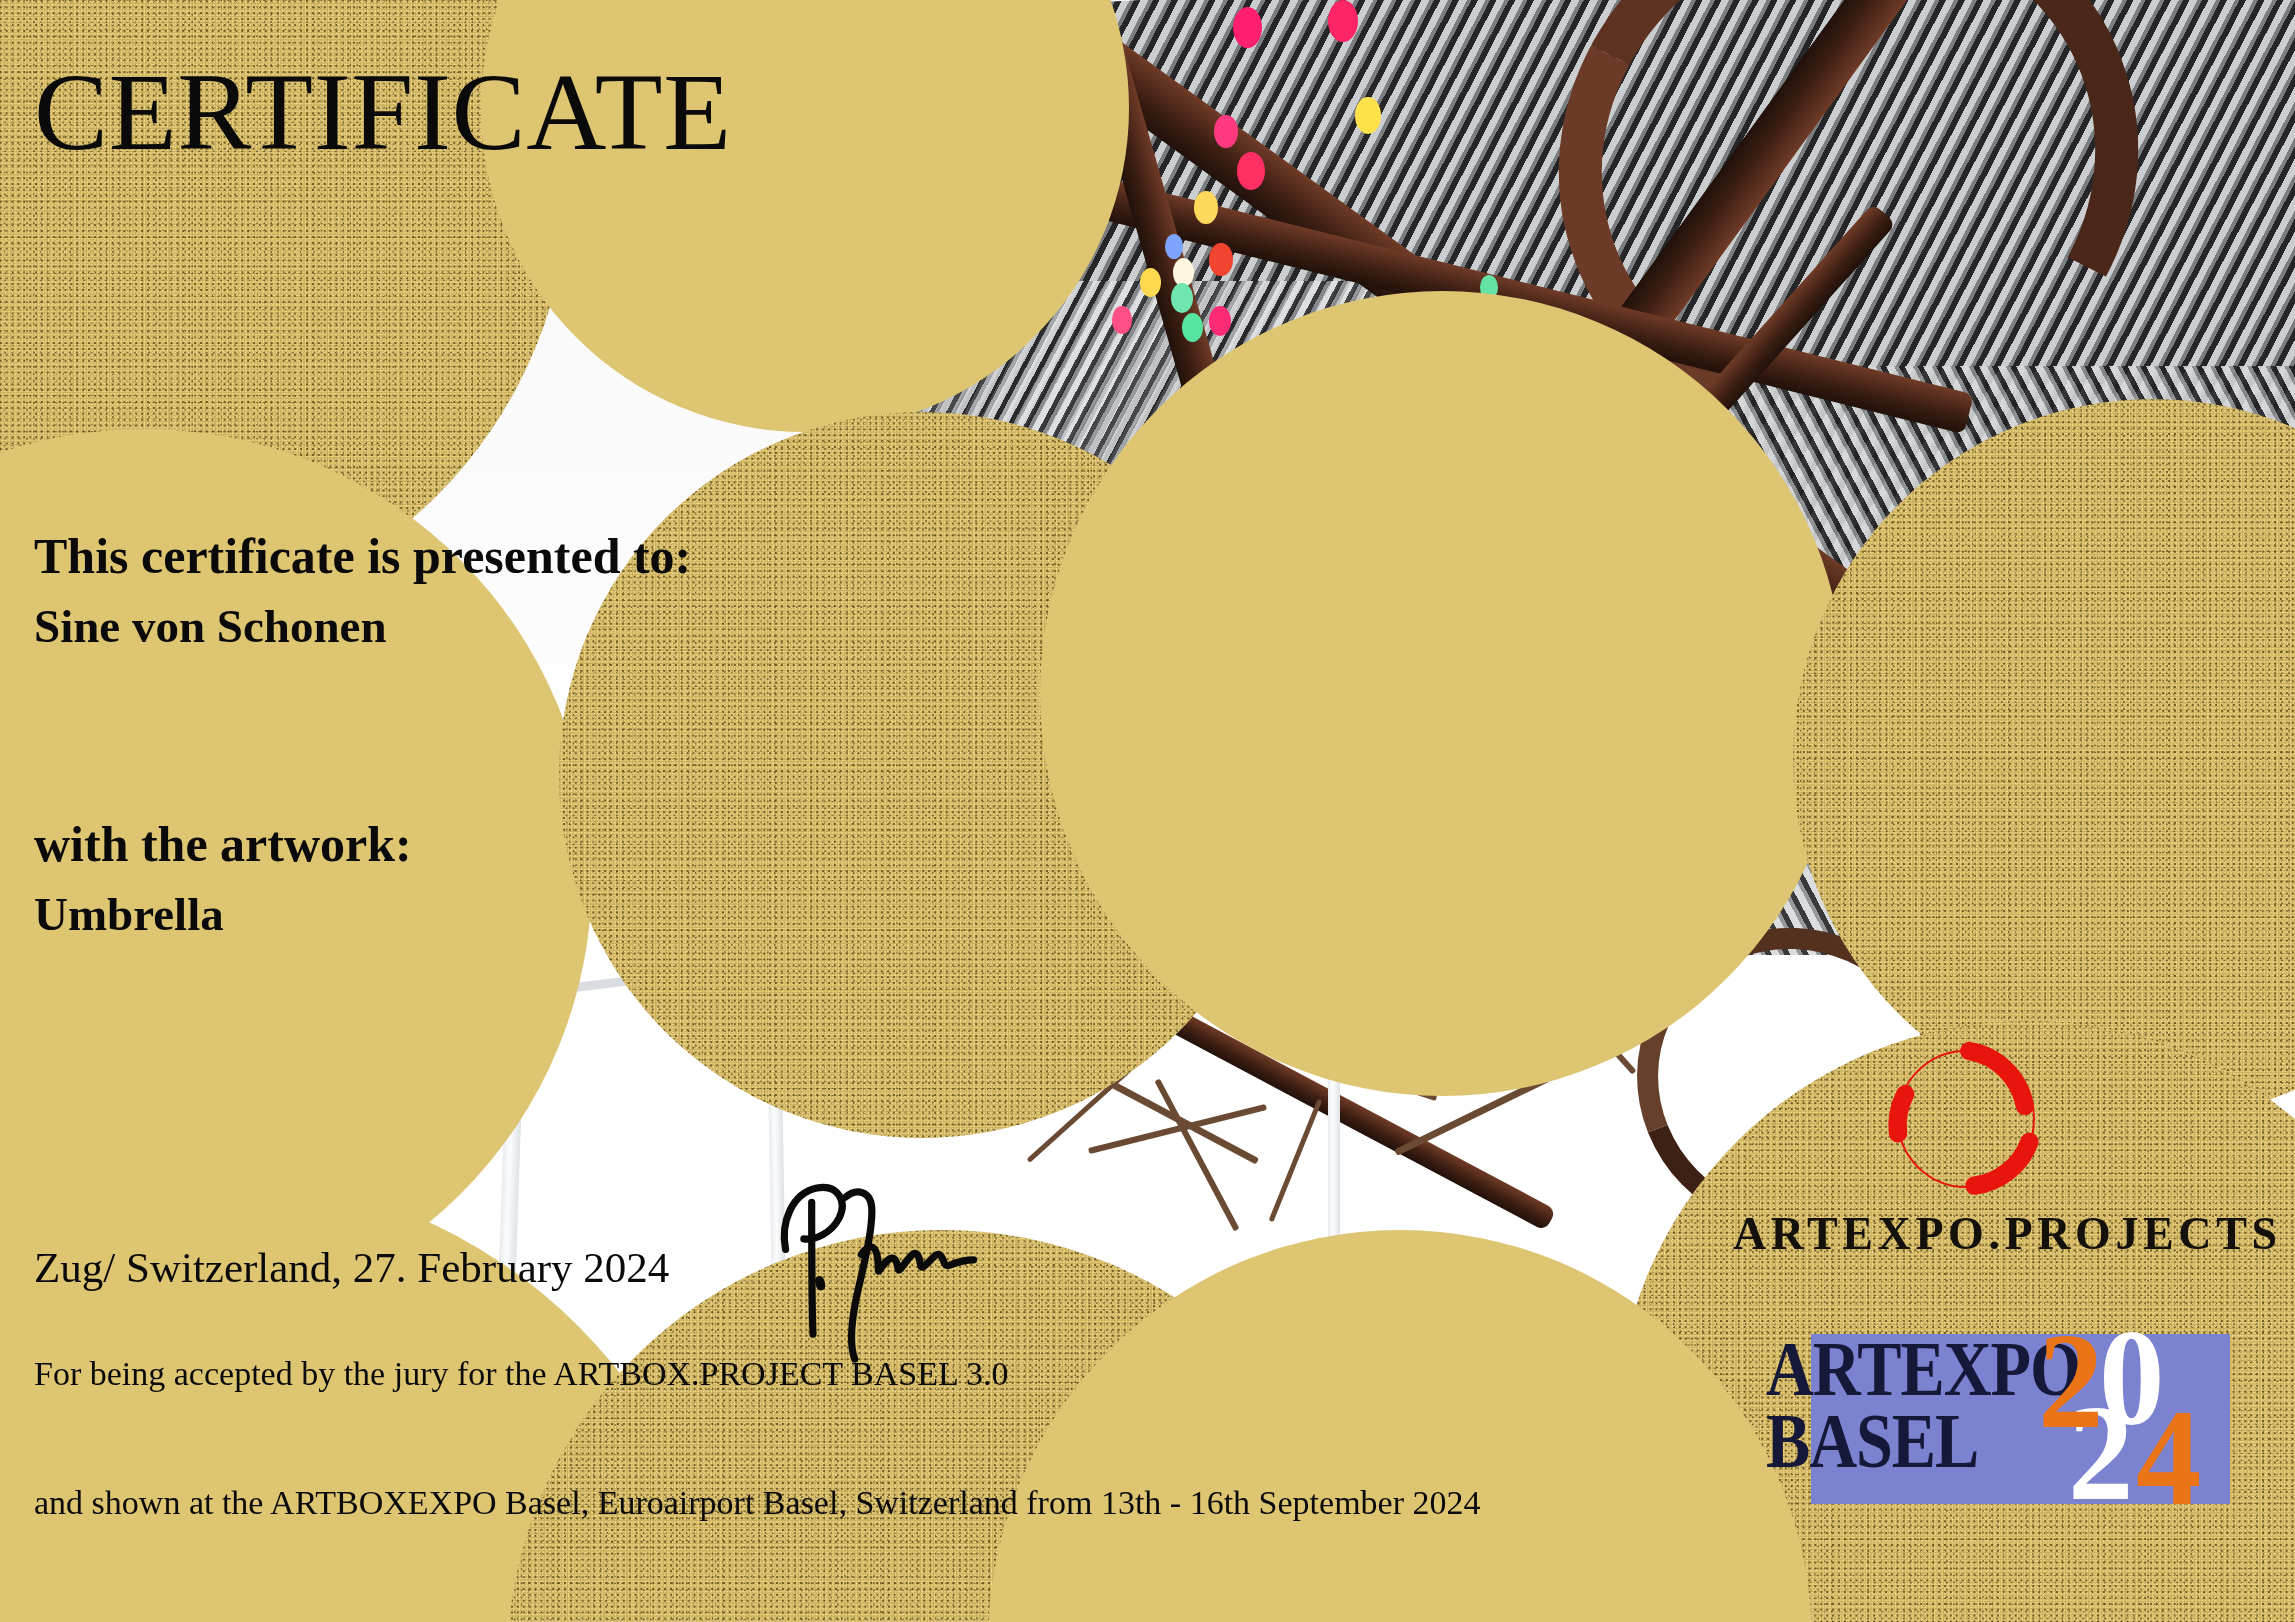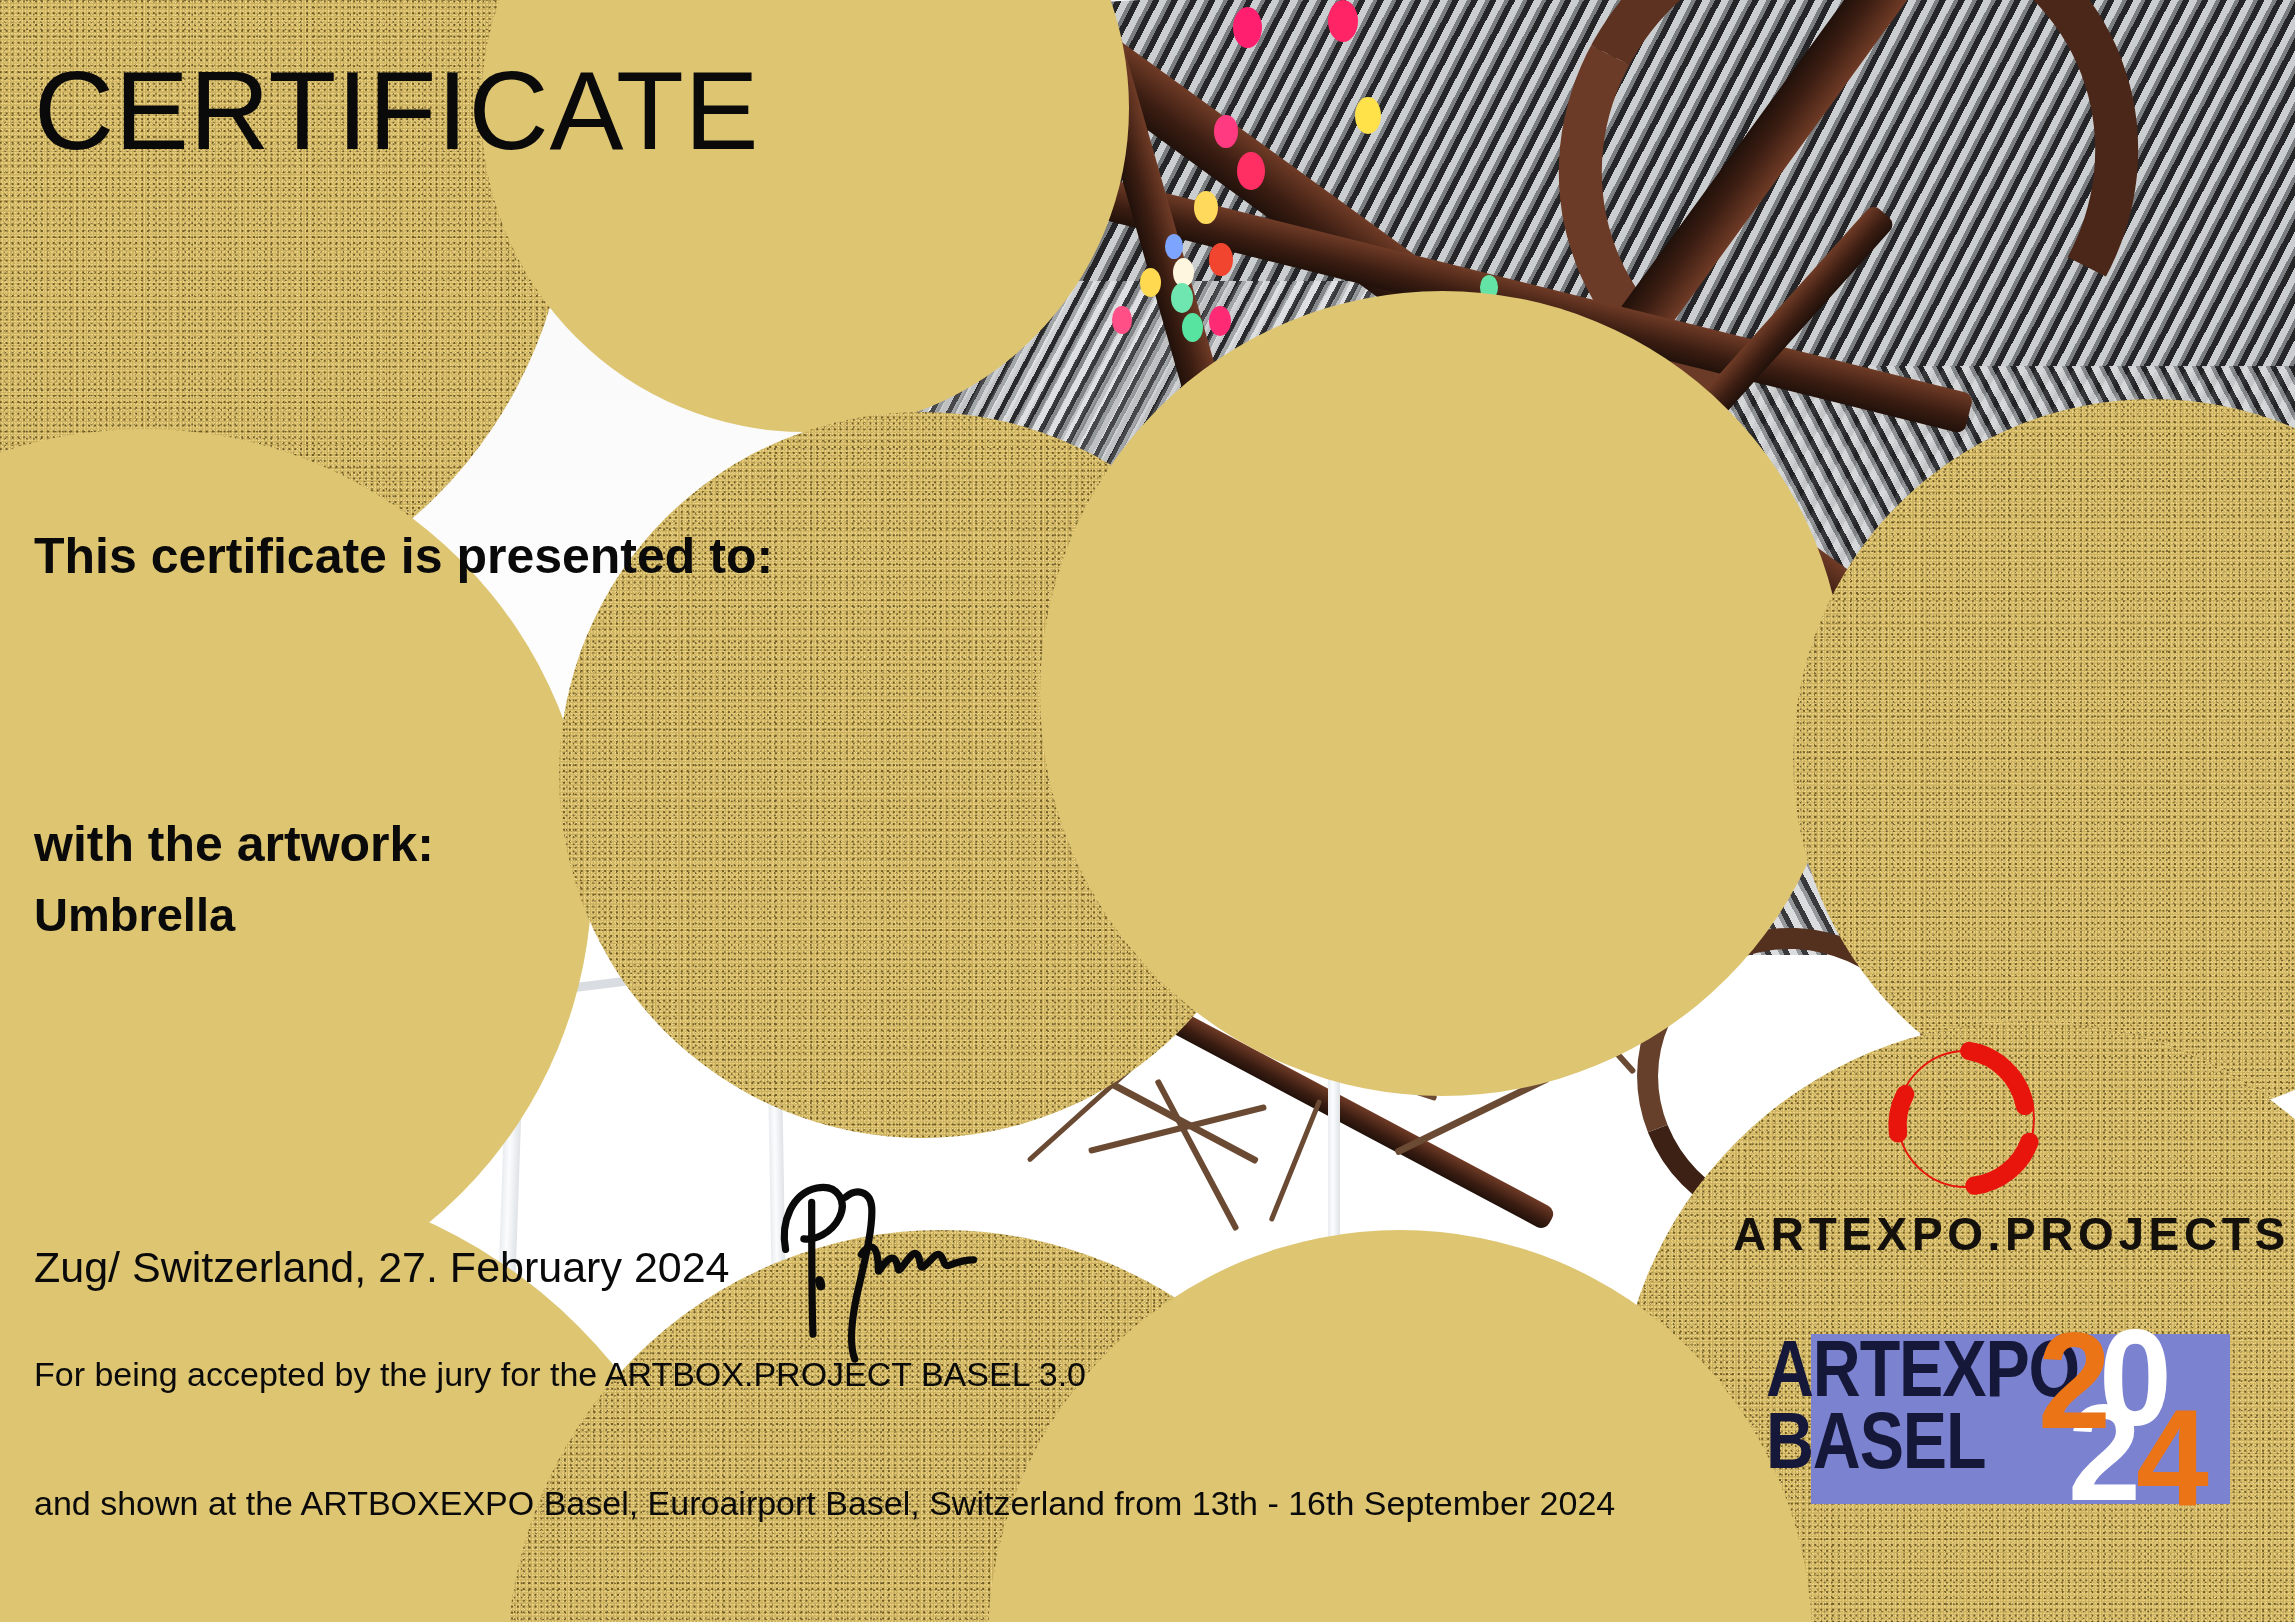--- a/index.html
+++ b/index.html
@@ -1,21 +1,21 @@
 <!DOCTYPE html>
 <html style="font-size:10.5px"><head>
 <meta charset="utf-8">
 <style>
   html,body{margin:0;padding:0;background:#fff;}
   #page{
     position:relative;
     width:2295px;height:1623px;
     overflow:hidden;
     background:#ffffff;
-    font-family:Liberation Sans, sans-serif;
+    font-family:Liberation Serif, serif;
   }
 
   
   .photo{position:absolute;inset:0;overflow:hidden;}
   .photo-base{
     position:absolute;inset:0;
     background:
       linear-gradient(180deg,#f7f7f7 0%,#ffffff 55%,#ffffff 100%);
   }
   
@@ -200,20 +200,21 @@
   <div class="shape circle glitter" style="left:559px;top:412px;width:726px;height:726px;"></div>
   <div class="shape circle flatgold" style="left:1040px;top:291px;width:805px;height:805px;"></div>
   <div class="shape circle glitter" style="left:1793px;top:399px;width:720px;height:720px;"></div>
   <div class="shape circle glitter" style="left:1616px;top:1021px;width:824px;height:824px;"></div>
   <div class="shape circle flatgold" style="left:-304px;top:1175px;width:1034px;height:1034px;"></div>
   <div class="shape circle glitter" style="left:507px;top:1230px;width:870px;height:870px;"></div>
   <div class="shape circle flatgold" style="left:988px;top:1230px;width:824px;height:824px;"></div>
 
   <div class="txt" id="title">CERTIFICATE</div>
   <div class="txt" id="presented-label">This certificate is presented to:</div>
+  <div class="txt" id="recipient">Sine von Schonen</div>
   <div class="txt" id="artwork-label">with the artwork:</div>
   <div class="txt" id="artwork-title">Umbrella</div>
   <div class="txt" id="place-date">Zug/ Switzerland, 27. February 2024</div>
   <div class="txt" id="footer-l1">For being accepted by the jury for the ARTBOX.PROJECT BASEL 3.0</div>
   <div class="txt" id="footer-l2">and shown at the  ARTBOXEXPO Basel, Euroairport Basel, Switzerland from 13th - 16th September 2024</div>
 
   <svg id="signature" viewBox="0 0 420 340">
     <g fill="none" stroke="#0a0a0a" stroke-linecap="round" stroke-linejoin="round">
       <path d="M60 120 C52 78, 70 34, 108 26 C140 20, 155 46, 142 72 C130 96, 104 106, 88 104" stroke-width="11"></path>
       <path d="M100 48 C100 120, 100 200, 102 250" stroke-width="11"></path>

